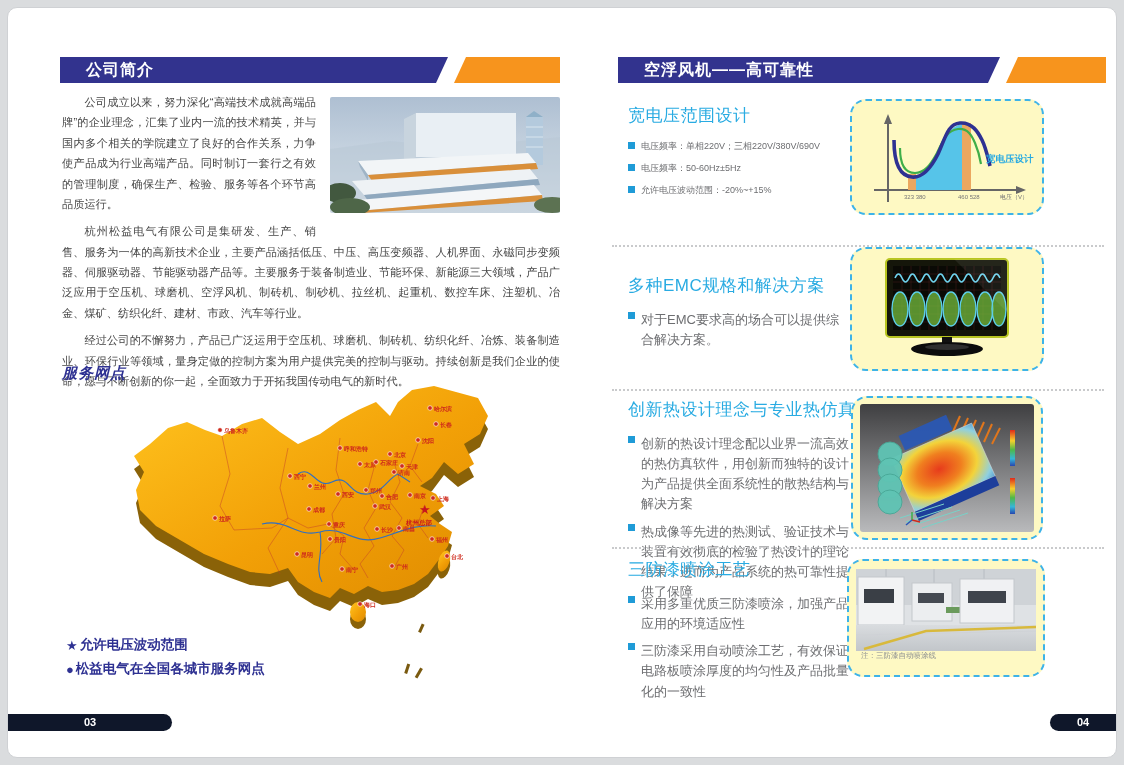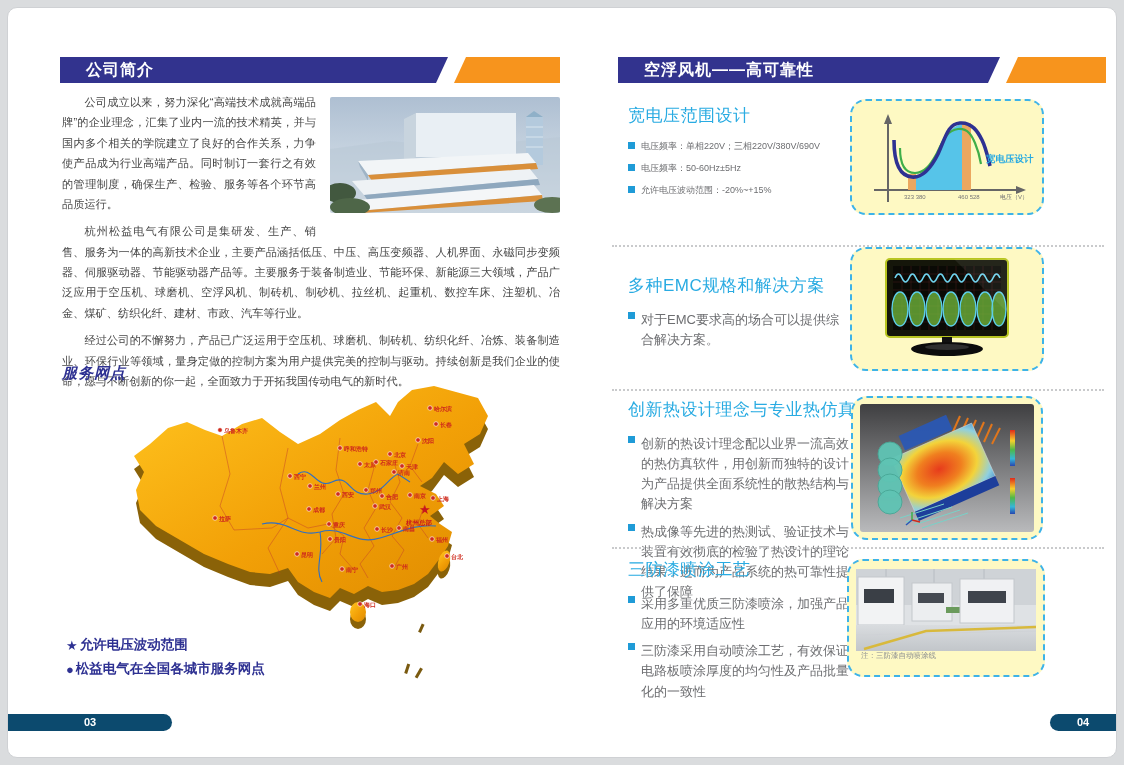--- a/index.html
+++ b/index.html
@@ -27,21 +27,21 @@
   .legend-row{display:flex;align-items:center;margin-bottom:6px;color:#2e3192;font-size:13.5px;font-weight:bold;}
   .legend-marker{margin-right:2px;font-size:13px;}
   .city-dot{fill:#cf2a1c;stroke:#ffffff;stroke-width:0.6;}
   .city-label{fill:#cf2a1c;font-size:6px;font-weight:bold;}
   .hq-star{fill:#c8161d;font-size:13px;font-weight:bold;}
   .hq-label{fill:#c8161d;font-size:6.5px;font-weight:bold;}
   .map-border{stroke:#c23b2a;stroke-width:0.6;fill:none;opacity:0.75;}
   .map-river{stroke:#2f6fc4;stroke-width:1.1;fill:none;}
 
   
-  .pill{position:absolute;top:714px;height:17px;background:#0c4a6e;color:#ffffff;
+  .pill{position:absolute;top:714px;height:17px;background:#0f172a;color:#ffffff;
     font-size:11px;font-weight:bold;text-align:center;line-height:17px;}
   .pill-left{left:8px;width:164px;border-radius:0 9px 9px 0;}
   .pill-right{left:1050px;width:66px;border-radius:9px 0 0 9px;}
 
   
   .rsec{position:absolute;}
   .rsec h3{margin:0;color:#29abe2;font-size:17px;font-weight:500;letter-spacing:0.5px;white-space:nowrap;}
   .bullets{list-style:none;margin:13px 0 0 0;padding:0;}
   .bullets li{display:flex;margin-bottom:7px;font-size:13px;line-height:1.55;color:#6d6e71;}
   .bullets.big li{font-size:9px;margin-bottom:8px;}

